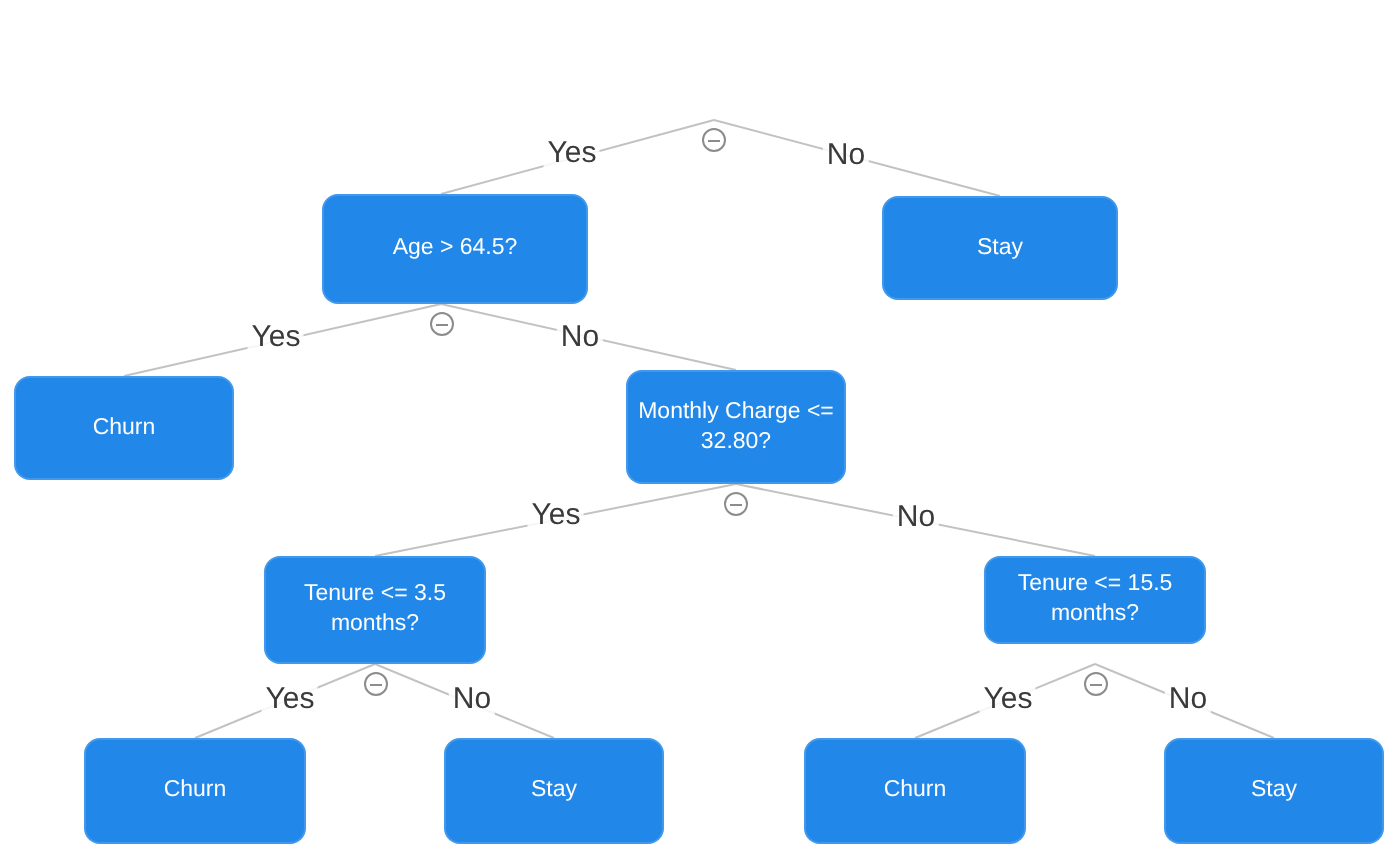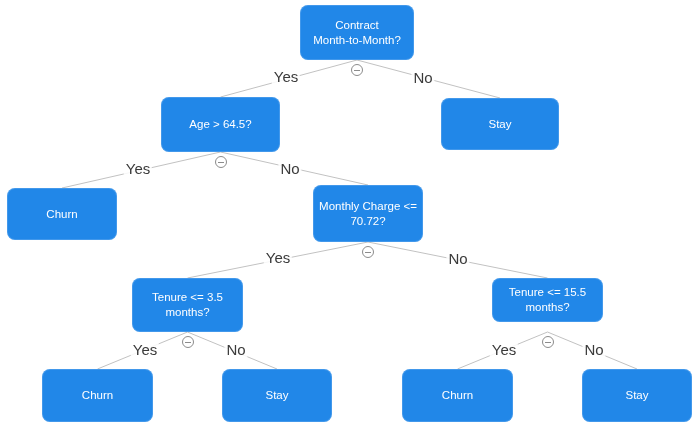--- a/index.html
+++ b/index.html
@@ -92,38 +92,34 @@
 <div class="edge-label" style="left: 286px; top: 77px; color: rgb(58, 58, 58);">Yes</div>
     <div class="edge-label" style="left: 423px; top: 78px; color: rgb(58, 58, 58);">No</div>
     <div class="edge-label" style="left: 138px; top: 169px; color: rgb(58, 58, 58);">Yes</div>
     <div class="edge-label" style="left: 290px; top: 169px; color: rgb(58, 58, 58);">No</div>
     <div class="edge-label" style="left: 278px; top: 258px; color: rgb(58, 58, 58);">Yes</div>
     <div class="edge-label" style="left: 458px; top: 259px; color: rgb(58, 58, 58);">No</div>
     <div class="edge-label" style="left: 145px; top: 350px; color: rgb(58, 58, 58);">Yes</div>
     <div class="edge-label" style="left: 236px; top: 350px; color: rgb(58, 58, 58);">No</div>
     <div class="edge-label" style="left: 504px; top: 350px; color: rgb(58, 58, 58);">Yes</div>
     <div class="edge-label" style="left: 594px; top: 350px; color: rgb(58, 58, 58);">No</div>
-    <div class="tree-node" style="left: 300px; top: 5px; width: 114px; height: 55px; background: rgb(33, 135, 232); color: rgb(255, 255, 255);">
-      <div class="node-line">Contract</div>
-      <div class="node-line">Month-to-Month?</div>
-    </div>
     <div class="collapse-btn" style="left: 351px; top: 64px; border-color: rgb(140, 140, 140);"></div>
-    <div class="tree-node" style="left: 161px; top: 97px; width: 119px; height: 55px; background: rgb(33, 135, 232); color: rgb(255, 255, 255);">
+    <div class="tree-node" style="left: 161px; top: 97px; width: 133px; height: 55px; background: rgb(33, 135, 232); color: rgb(255, 255, 255);">
       <div class="node-line">Age &gt; 64.5?</div>
     </div>
     <div class="collapse-btn" style="left: 214.5px; top: 156px; border-color: rgb(140, 140, 140);"></div>
     <div class="tree-node" style="left: 441px; top: 98px; width: 118px; height: 52px; background: rgb(33, 135, 232); color: rgb(255, 255, 255);">
       <div class="node-line">Stay</div>
     </div>
     <div class="tree-node" style="left: 7px; top: 188px; width: 110px; height: 52px; background: rgb(33, 135, 232); color: rgb(255, 255, 255);">
       <div class="node-line">Churn</div>
     </div>
     <div class="tree-node" style="left: 313px; top: 185px; width: 110px; height: 57px; background: rgb(33, 135, 232); color: rgb(255, 255, 255);">
       <div class="node-line">Monthly Charge &lt;=</div>
-      <div class="node-line">70.72?</div>
+      <div class="node-line">32.80?</div>
     </div>
     <div class="collapse-btn" style="left: 362px; top: 246px; border-color: rgb(140, 140, 140);"></div>
     <div class="tree-node" style="left: 132px; top: 278px; width: 111px; height: 54px; background: rgb(33, 135, 232); color: rgb(255, 255, 255); align-items: center;">
       <div class="node-line">Tenure &lt;= 3.5</div>
       <div class="node-line">months?</div>
     </div>
     <div class="collapse-btn" style="left: 181.5px; top: 336px; border-color: rgb(140, 140, 140);"></div>
     <div class="tree-node" style="left: 492px; top: 278px; width: 111px; height: 44px; background: rgb(33, 135, 232); color: rgb(255, 255, 255);">
       <div class="node-line">Tenure &lt;= 15.5</div>
       <div class="node-line">months?</div>

